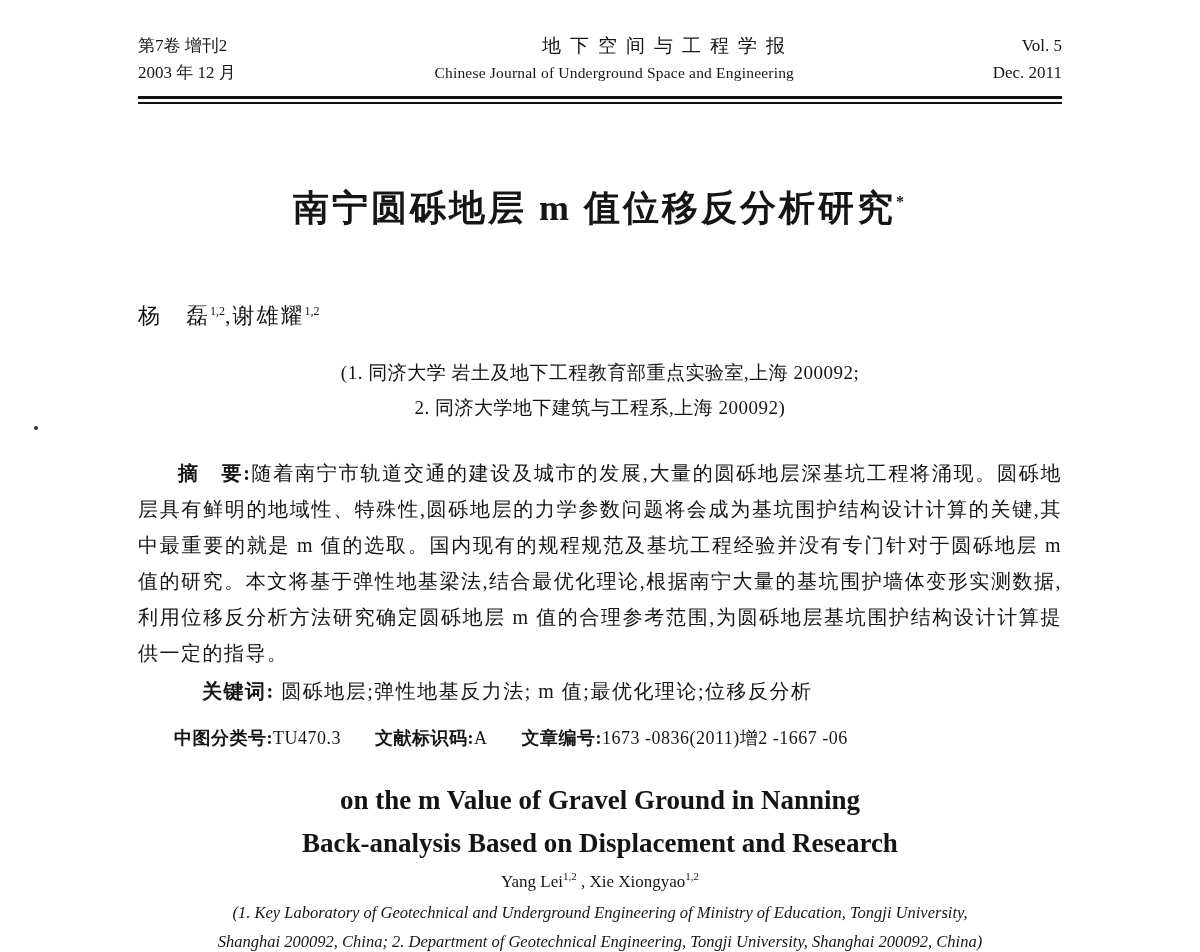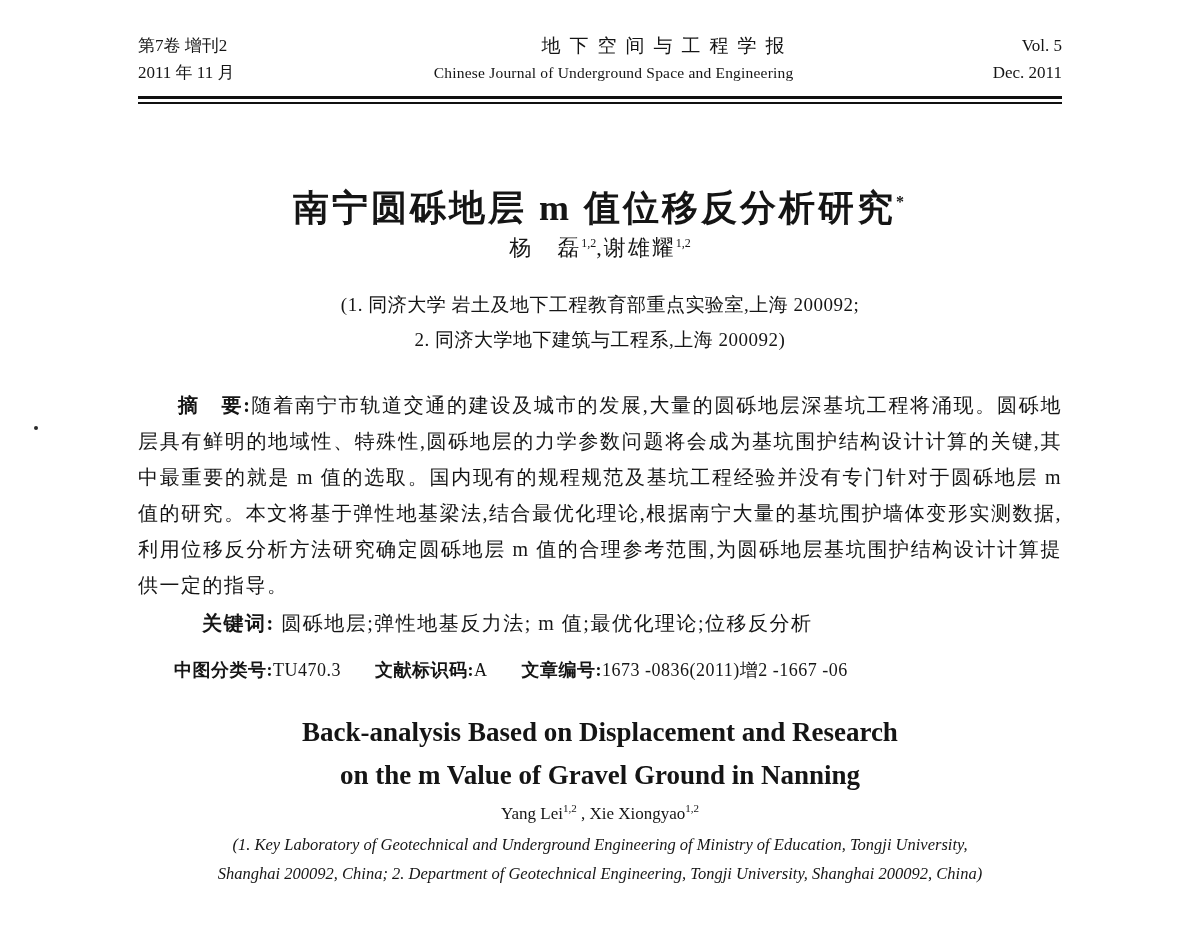--- a/index.html
+++ b/index.html
@@ -31,21 +31,22 @@
   .title {
     margin-top:80px;
     text-align:center;
     font-size:36px;
     font-weight:bold;
     letter-spacing:3px;
   }
   .title sup { font-size:16px; }
 
   .authors-cn {
-    text-align:center;
+    margin-top:68px;
+    text-align:left;
     font-size:22px;
     letter-spacing:2px;
   }
   .authors-cn sup { font-size:12px; letter-spacing:0; }
 
   .affil-cn {
     margin-top:24px;
     text-align:center;
     font-size:19px;
     line-height:35px;
@@ -114,21 +115,21 @@
   }
 </style>
 </head>
 <body>
 
 <div class="content">
 
   <div class="hdr">
     <div class="hdr-col hdr-left">
       <div>第7卷  增刊2</div>
-      <div>2011 年 11 月</div>
+      <div>2003 年 12 月</div>
     </div>
     <div class="hdr-col hdr-center">
       <div class="cn">地下空间与工程学报</div>
       <div class="en">Chinese Journal of Underground Space and Engineering</div>
     </div>
     <div class="hdr-col hdr-right">
       <div>Vol. 5</div>
       <div>Dec. 2011</div>
     </div>
   </div>
@@ -147,22 +148,22 @@
     <div>2. 同济大学地下建筑与工程系,上海 200092)</div>
   </div>
 
   <div class="abstract"><span class="lbl">摘　要:</span><span>随着南宁市轨道交通的建设及城市的发展,大量的圆砾地层深基坑工程将涌现。圆砾地层具有鲜明的地域性、特殊性,圆砾地层的力学参数问题将会成为基坑围护结构设计计算的关键,其中最重要的就是 m 值的选取。国内现有的规程规范及基坑工程经验并没有专门针对于圆砾地层 m 值的研究。本文将基于弹性地基梁法,结合最优化理论,根据南宁大量的基坑围护墙体变形实测数据,利用位移反分析方法研究确定圆砾地层 m 值的合理参考范围,为圆砾地层基坑围护结构设计计算提供一定的指导。</span></div>
 
   <div class="keywords"><span class="lbl">关键词:</span><span> 圆砾地层;弹性地基反力法; m 值;最优化理论;位移反分析</span></div>
 
   <div class="clc"><span class="lbl">中图分类号:</span><span>TU470.3</span><span class="gap"></span><span class="lbl">文献标识码:</span><span>A</span><span class="gap"></span><span class="lbl">文章编号:</span><span>1673 -0836(2011)增2 -1667 -06</span></div>
 
   <div class="title-en">
+    <div>on the m Value of Gravel Ground in Nanning</div>
     <div>Back-analysis Based on Displacement and Research</div>
-    <div>on the m Value of Gravel Ground in Nanning</div>
   </div>
 
   <div class="authors-en"><span>Yang Lei</span><sup>1,2</sup><span> , </span><span>Xie Xiongyao</span><sup>1,2</sup></div>
 
   <div class="affil-en">
     <div>(1. Key Laboratory of Geotechnical and Underground Engineering of Ministry of Education, Tongji University,</div>
     <div>Shanghai 200092, China; 2. Department of Geotechnical Engineering, Tongji University, Shanghai 200092, China)</div>
   </div>
 
 </div>

